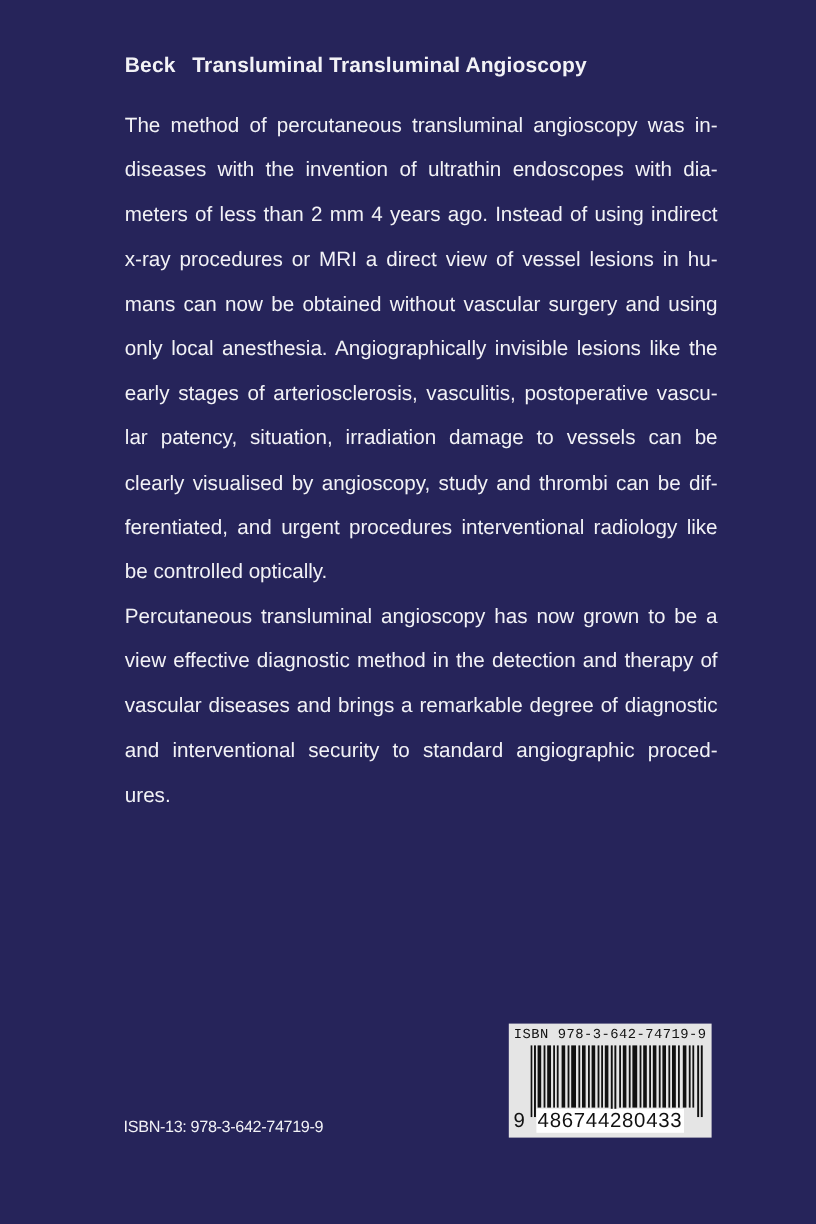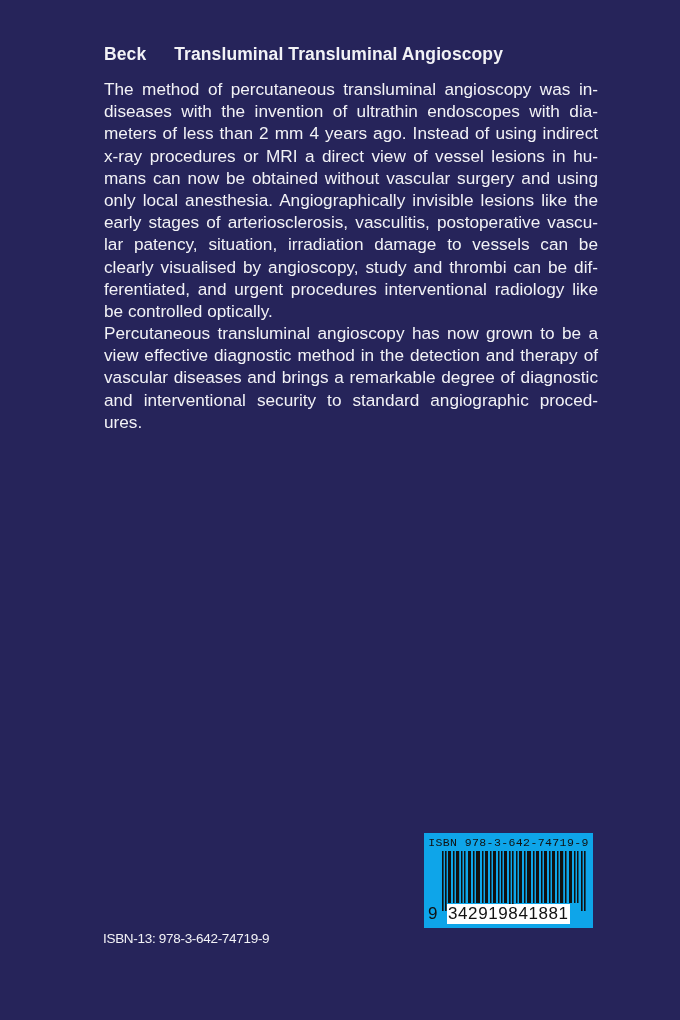--- a/index.html
+++ b/index.html
@@ -11,48 +11,49 @@
     font-family: "Liberation Sans", sans-serif;
     color: #f2f2f6;
   }
   .title {
     position: absolute;
     left: 104px; top: 44px;
     font-size: 17.5px; font-weight: bold;
     letter-spacing: 0.1px;
     white-space: nowrap;
   }
-  .title .author { margin-right: 28px; }
+  .title .author { margin-right: 14px; }
   .body-text {
     position: absolute;
     left: 104px; top: 78px;
     width: 494px;
   }
   .line {
     font-size: 17.2px;
     line-height: 22.2px;
     height: 22.2px;
     white-space: nowrap;
     text-align: justify;
     text-align-last: justify;
+    margin-top: 15px;
   }
   .line.last { text-align-last: left; }
   .isbn13 {
     position: absolute;
     left: 103px; top: 931px;
     font-size: 13.5px;
     letter-spacing: -0.3px;
     white-space: nowrap;
     text-align: right;
   }
   .barcode-box {
     position: absolute;
-    left: 424px; top: 833px;
+    left: 424px; top: 853px;
     width: 169px; height: 95px;
-    background: #0ea5e9;
+    background: #e5e5e5;
     box-sizing: border-box;
   }
   .barcode-top {
     position: absolute;
     left: 0; top: 3px; width: 169px;
     text-align: center;
     font-family: "Liberation Mono", monospace;
     font-size: 11.5px;
     color: #111;
     white-space: nowrap;
@@ -143,14 +144,14 @@
       <rect x="118" y="0" width="3.2" height="52"></rect>
       <rect x="123" y="0" width="1.5" height="52"></rect>
       <rect x="127" y="0" width="3" height="52"></rect>
       <rect x="132" y="0" width="1.5" height="52"></rect>
       <rect x="135" y="0" width="1.5" height="52"></rect>
       <rect x="139" y="0" width="1.6" height="60"></rect>
       <rect x="142" y="0" width="1.6" height="60"></rect>
     </g>
   </svg>
   <div class="barcode-digits-lead">9</div>
-  <div class="barcode-digits">342919841881</div>
+  <div class="barcode-digits">486744280433</div>
 </div>
 
 </body></html>

